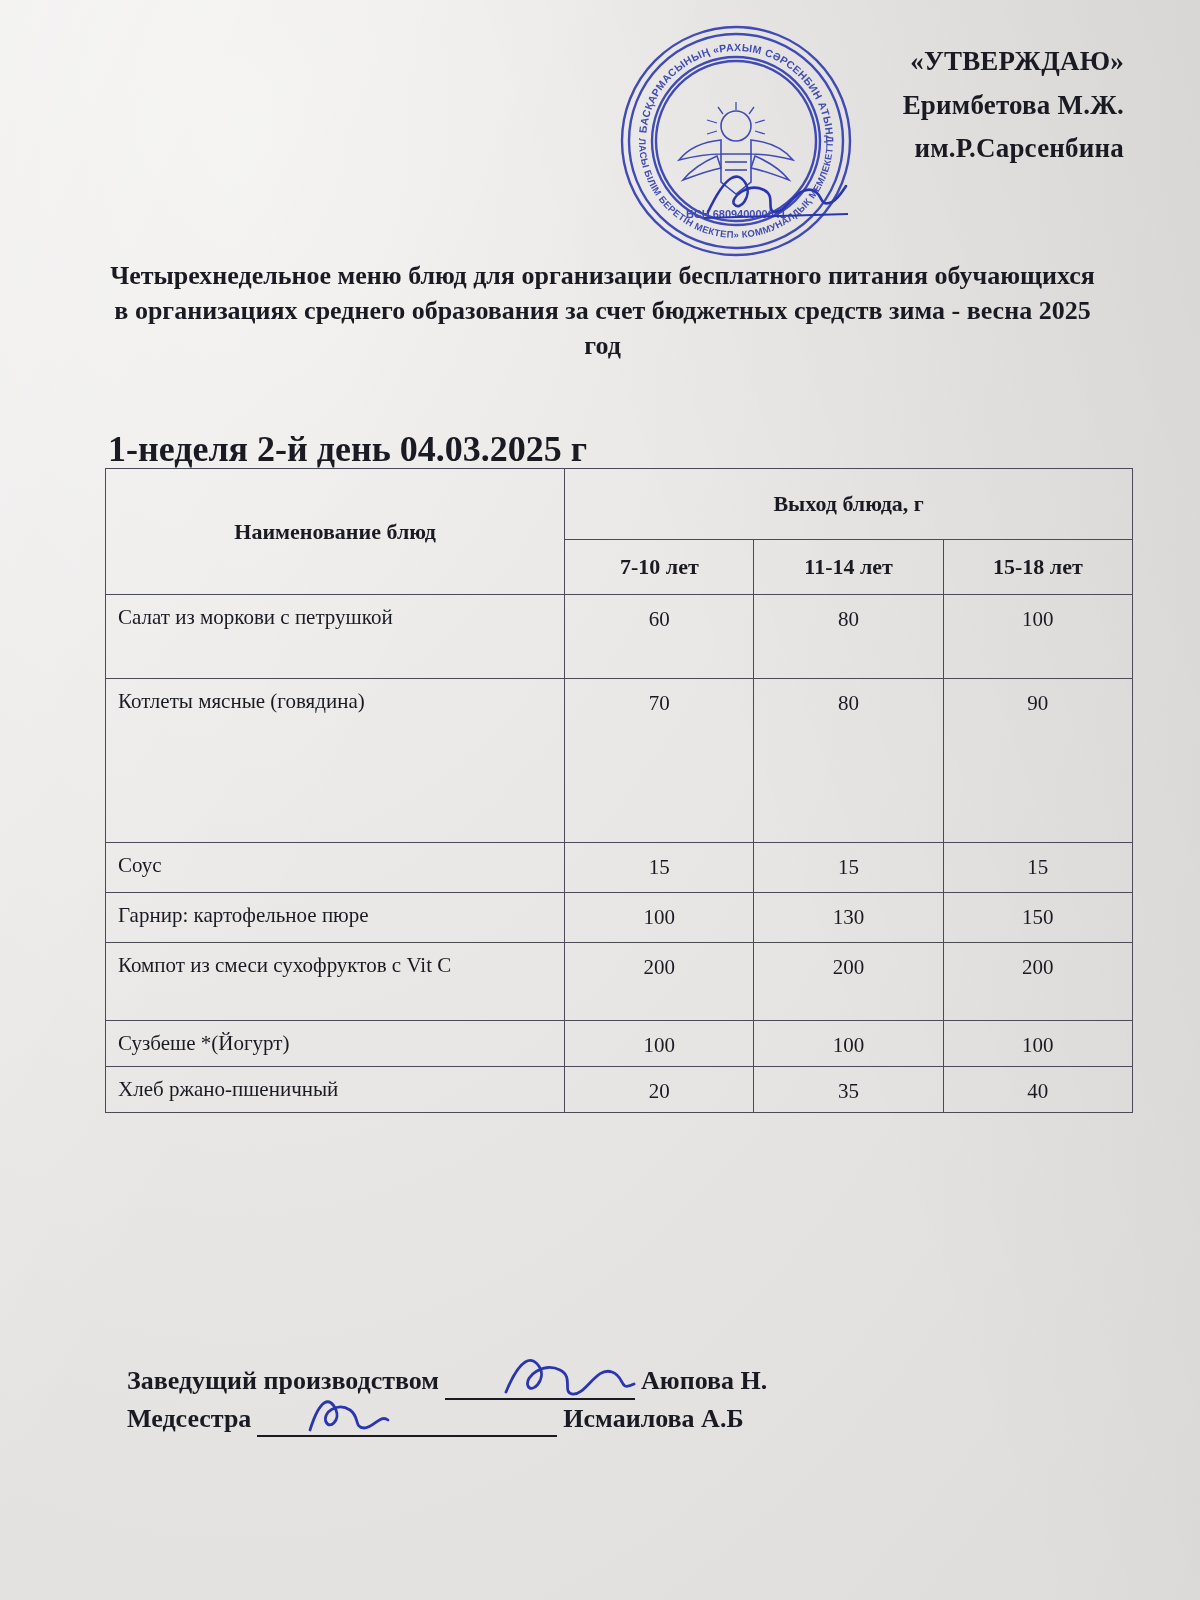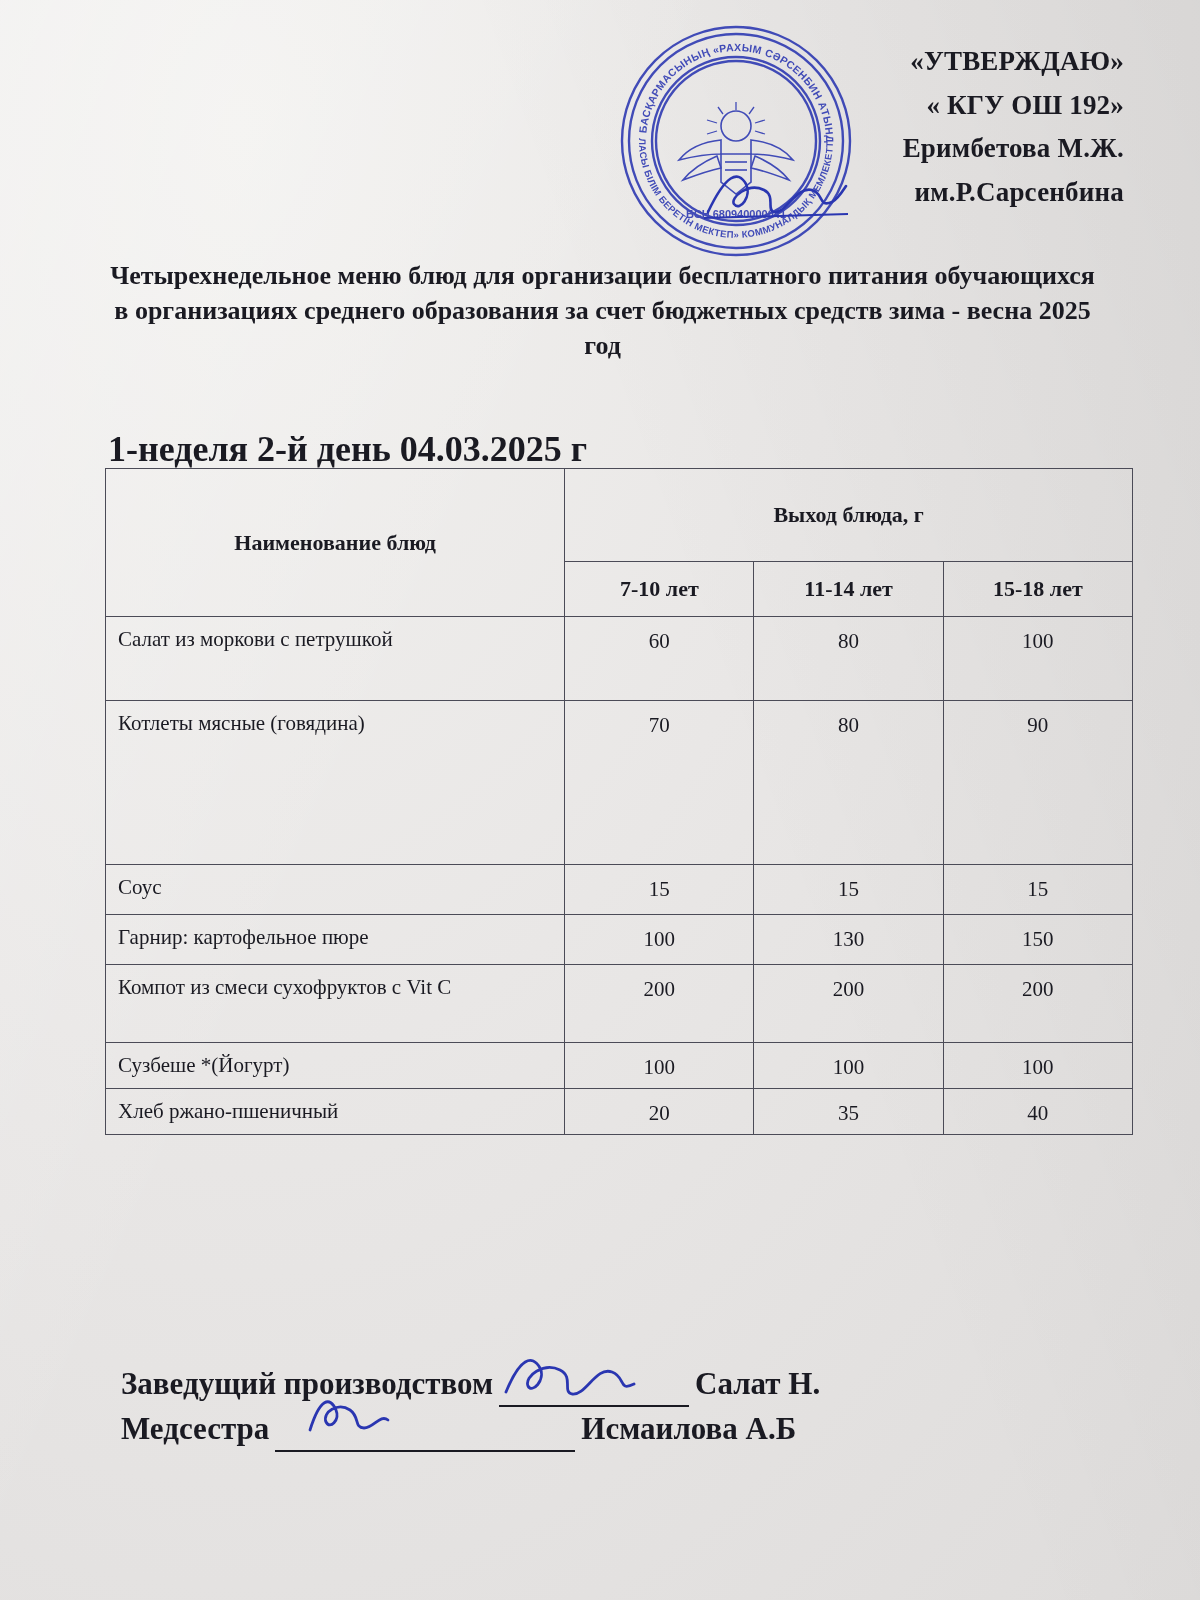--- a/index.html
+++ b/index.html
@@ -106,45 +106,45 @@
     font-weight: bold;
     text-align: center;
     vertical-align: middle;
     font-size: 22px;
   }
   th.col-name {
     width: 462px;
     padding: 10px 6px;
   }
   th.group-head {
-    padding: 33px 6px;
+    padding: 22px 6px;
     margin-top: 28px;
   }
   th.sub-head {
     width: 188px;
     padding: 14px 4px;
   }
   td.dish {
     text-align: left;
     padding: 10px 6px 8px 12px;
     font-size: 21px;
   }
   td.num {
     text-align: center;
     padding: 12px 4px 8px;
     font-size: 21px;
   }
 
   
   .signatures {
     position: absolute;
-    left: 121px;
+    left: 127px;
     top: 1362px;
     font-weight: bold;
-    font-size: 31px;
+    font-size: 26px;
     line-height: 1.45;
     z-index: 2;
   }
   .sig-row {
     display: flex;
     align-items: flex-end;
     white-space: nowrap;
   }
   .sig-line {
     display: inline-block;
@@ -167,21 +167,20 @@
 </style>
 </head>
 <body>
 
 <div class="paper"></div>
 
 <div class="sheet">
 
   <div class="approval">
     <div>«УТВЕРЖДАЮ»</div>
-    <div>« КГУ ОШ 192»</div>
     <div>Еримбетова М.Ж.</div>
     <div>им.Р.Сарсенбина</div>
   </div>
 
   <div class="stamp">
     <svg width="238" height="238" viewBox="0 0 238 238" xmlns="http://www.w3.org/2000/svg">
       <defs>
         <path id="arcTop" d="M 29,119 A 90,90 0 0 1 209,119"></path>
         <path id="arcBottom" d="M 22,119 A 97,97 0 0 0 216,119"></path>
       </defs>
@@ -285,21 +284,21 @@
         <td class="num">35</td>
         <td class="num">40</td>
       </tr>
     </tbody>
   </table>
 
   <div class="signatures">
     <div class="sig-row">
       <span>Заведущий производством</span>
       <span class="sig-line l1"></span>
-      <span class="sig-name">Салат Н.</span>
+      <span class="sig-name">Аюпова Н.</span>
     </div>
     <div class="sig-row">
       <span>Медсестра</span>
       <span class="sig-line l2"></span>
       <span class="sig-name">Исмаилова А.Б</span>
     </div>
   </div>
 
   <svg class="scribble s-zav" width="150" height="56" viewBox="0 0 150 56">
     <path d="M6,44 C20,10 32,6 40,20 C46,32 32,46 28,38 C24,28 44,14 60,22 C74,29 62,44 72,46 C86,48 96,18 112,24 C126,29 118,44 134,36" fill="none" stroke="#2a36b1" stroke-width="2.8" stroke-linecap="round"></path>

